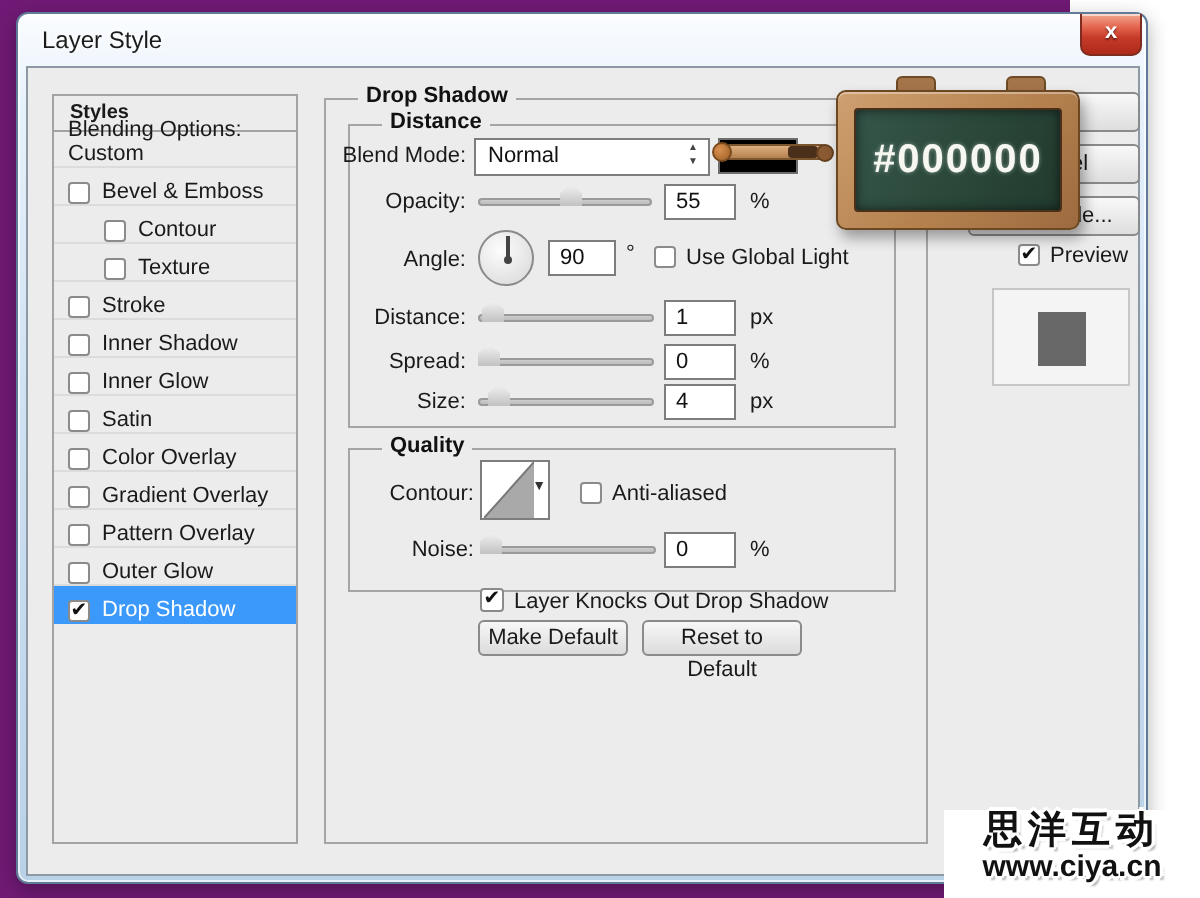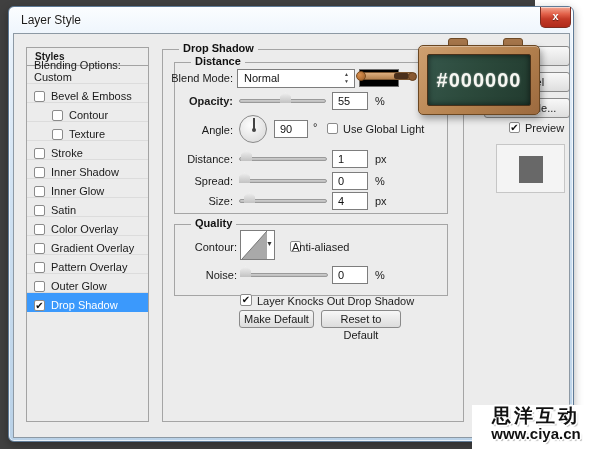--- a/index.html
+++ b/index.html
@@ -1,18 +1,18 @@
 <!DOCTYPE html>
 <html><head>
 <meta charset="utf-8">
 <style>
   * { box-sizing: border-box; margin: 0; padding: 0; }
   html,body { width:600px; height:449px; background:#fff; overflow:hidden;
     font-family:"Liberation Sans", sans-serif; }
-  #stage { position:relative; width:535px; height:449px; background:#404040; }
+  #stage { position:relative; width:535px; height:449px; background:#701a75; }
 
   
   .dialog { position:absolute; left:8px; top:6px; width:566px; height:436px;
     border:1px solid #5f7b97; border-radius:6px;
     background:linear-gradient(180deg,#fbfdff 0%,#e7f1fb 10%,#cfe1f2 45%,#b9d1e7 100%);
     box-shadow:0 3px 10px rgba(0,0,0,.3), inset 0 0 0 1px rgba(255,255,255,.65); }
   .titlebar-text { position:absolute; left:12px; top:6px; font-size:12px; color:#1c1c1c;
     text-shadow:0 0 3px #fff, 0 0 3px #fff; }
   .close-btn { position:absolute; left:531px; top:0; width:31px; height:21px;
     border:1px solid #7e2c20; border-top:none; border-radius:0 0 5px 5px;
@@ -189,21 +189,21 @@
       <div class="flabel" style="left:129px; top:38px;">Blend Mode:</div>
       <div class="dropdown" style="left:223px; top:35px; width:118px; height:19px;">
         <span>Normal</span>
         <span class="spinner">
           <span>▲</span>
             <span>▼</span>
         </span>
       </div>
       <div class="swatch" style="left: 345px; top: 35px; background: rgb(0, 0, 0);"></div>
 
-      <div class="flabel" style="left:129px; top:61px;font-weight:bold;">Opacity:</div>
+      <div class="flabel" style="left:129px; top:61px;">Opacity:</div>
       <div class="track" style="left:225px; top:65px; width:87px;"></div>
       <div class="thumb" style="left:266px; top:58px;"></div>
       <div class="vbox" style="left:318px; top:58px;">55</div>
       <div class="unit" style="left:361px; top:61px;">%</div>
 
       <div class="flabel" style="left:129px; top:90px;">Angle:</div>
       <div class="dial" style="left:225px; top:81px;">
         <div class="needle"></div>
         <div class="hub"></div>
       </div>
@@ -236,21 +236,21 @@
 
       <div class="flabel" style="left:133px; top:207px;">Contour:</div>
       <div class="contour-pick">
         <svg width="25" height="28" style="position:absolute; left:1px; top:0;">
           <polygon points="0,28 25,0 25,28" fill="#a9a9a9"></polygon>
           <line x1="0" y1="28" x2="25" y2="0" stroke="#777" stroke-width="1"></line>
         </svg>
         <span class="contour-arrow">▼</span>
       </div>
       <span class="cb" style="position:absolute; left:276px; top:207px;"></span>
-      <div class="unit" style="left:278px; top:207px;">Anti-aliased</div>
+      <div class="unit" style="left:292px; top:207px;">Anti-aliased</div>
 
       <div class="flabel" style="left:133px; top:235px;">Noise:</div>
       <div class="track" style="left:226px; top:239px; width:88px;"></div>
       <div class="thumb" style="left:226px; top:232px;"></div>
       <div class="vbox" style="left:318px; top:232px;">0</div>
       <div class="unit" style="left:361px; top:235px;">%</div>
 
       <span class="cb checked" style="position:absolute; left:226px; top:260px; width:12px; height:12px;"></span>
       <div class="unit" style="left:243px; top:261px;">Layer Knocks Out Drop Shadow</div>
 

